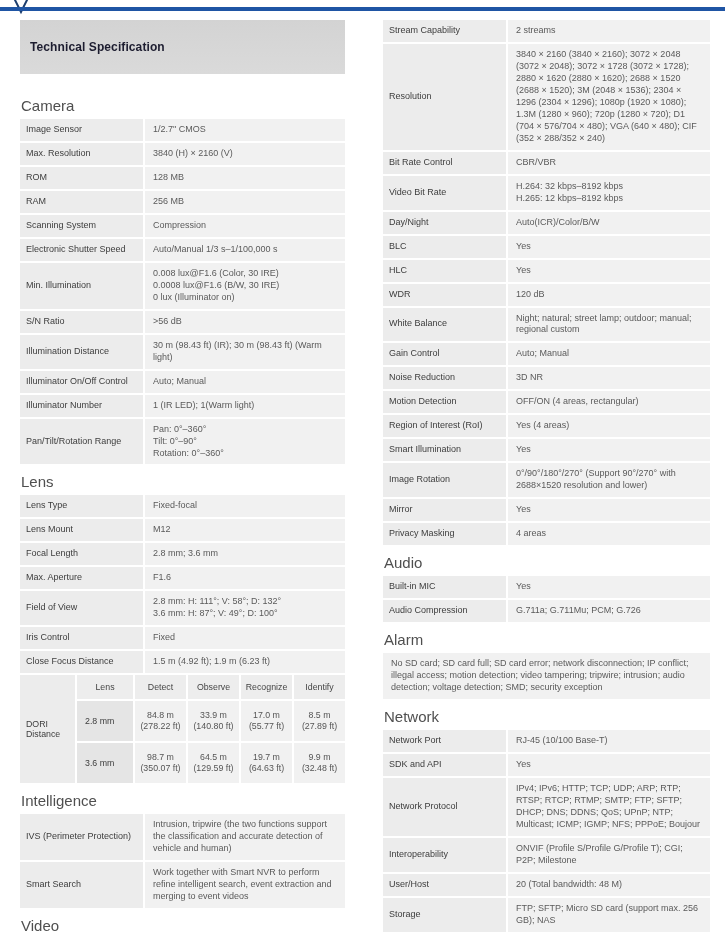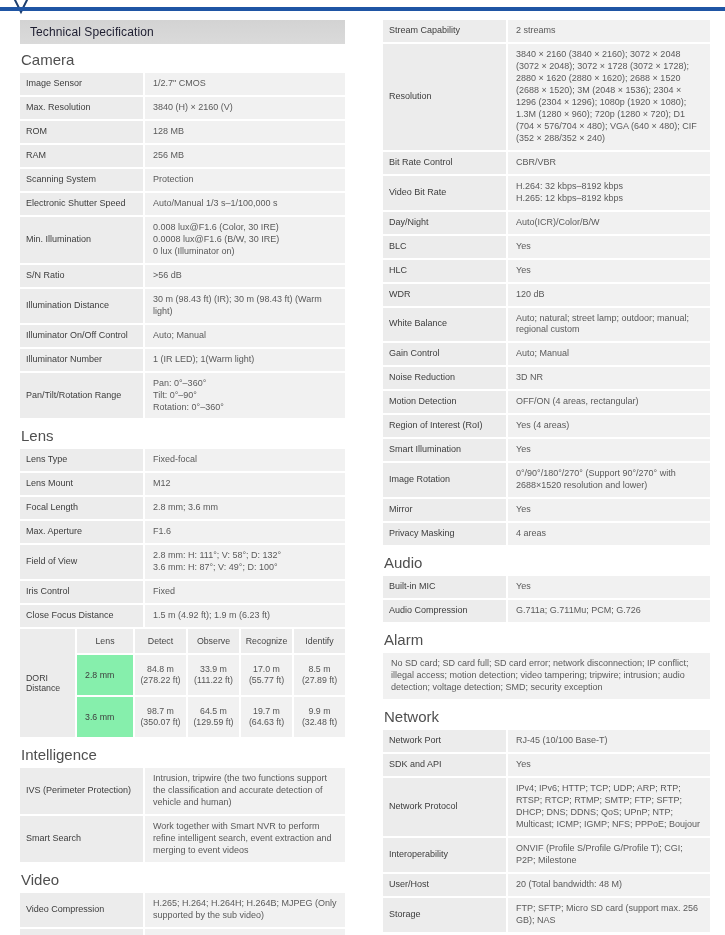--- a/index.html
+++ b/index.html
@@ -5,33 +5,33 @@
   html,body{margin:0;padding:0;background:#ffffff;}
   body{font-family:"Liberation Sans","DejaVu Sans",sans-serif;}
   .page{position:relative;width:725px;height:935px;background:#fff;overflow:hidden;}
   .top-rule{position:absolute;top:7px;left:0;width:100%;height:4px;background:var(--accent,#1f55a4);}
   .logo{position:absolute;top:0;left:12px;width:18px;height:15px;}
   .columns{position:absolute;top:20px;left:20px;display:flex;gap:38px;}
   .col{display:flex;flex-direction:column;}
   .col-left{width:325px;}
   .col-right{width:327px;}
   .title-bar{background:linear-gradient(to bottom,#d3d3d3,#dadada);color:#1d1d30;
-    font-weight:normal;font-size:12px;padding:5px 10px;margin-bottom:0;letter-spacing:.1px;}
+    font-weight:bold;font-size:12px;padding:20px 10px;margin-bottom:16px;letter-spacing:.1px;}
   .section-heading{color:#4f4f4f;font-size:15px;margin:7px 0 5px 1px;font-weight:400;}
   .spec-section:first-child .section-heading{margin-top:2px;}
   .spec-row{display:flex;gap:2px;margin-bottom:2px;}
   .cell{font-size:9px;line-height:1.33;}
   .cell.label{flex:0 0 113px;background:#ececec;color:#3d3d3d;padding:5px 4px 5px 6px;
     display:flex;align-items:center;}
   .cell.value{flex:1;background:#f1f1f1;color:#5a5a5a;padding:5px 8px;
     display:flex;flex-direction:column;justify-content:flex-start;}
   .line{min-height:11px;}
   
   .dori{display:grid;grid-template-columns:55px 56px 1fr 1fr 1fr 1fr;gap:2px;margin-bottom:2px;}
-  .dcell{background:#86efac;font-size:8.8px;color:#555;display:flex;flex-direction:column;
+  .dcell{background:#e5e5e5;font-size:8.8px;color:#555;display:flex;flex-direction:column;
     justify-content:center;align-items:center;text-align:center;padding:3px 2px;}
   .dlabel{grid-row:1 / span 3;grid-column:1;align-items:flex-start;text-align:left;
     padding-left:6px;color:#3d3d3d;background:#ececec;}
   .dhead{min-height:18px;color:#454545;background:#ededed;}
   .dlens{align-items:flex-start;padding-left:8px;color:#3d3d3d;min-height:34px;}
   .ddata{background:#f1f1f1;min-height:34px;}
 </style>
 </head>
 <body>
 
@@ -65,21 +65,21 @@
           </div>
           <div class="spec-row">
             <div class="cell label">RAM</div>
             <div class="cell value">
               <div class="line">256 MB</div>
             </div>
           </div>
           <div class="spec-row">
             <div class="cell label">Scanning System</div>
             <div class="cell value">
-              <div class="line">Protection</div>
+              <div class="line">Compression</div>
             </div>
           </div>
           <div class="spec-row">
             <div class="cell label">Electronic Shutter Speed</div>
             <div class="cell value">
               <div class="line">Auto/Manual 1/3 s–1/100,000 s</div>
             </div>
           </div>
           <div class="spec-row">
             <div class="cell label">Min. Illumination</div>
@@ -174,21 +174,21 @@
             <div class="dcell dhead">Observe</div>
             <div class="dcell dhead">Recognize</div>
             <div class="dcell dhead">Identify</div>
             <div class="dcell dlens">2.8 mm</div>
             <div class="dcell ddata">
               <div class="line">84.8 m</div>
               <div class="line">(278.22 ft)</div>
             </div>
             <div class="dcell ddata">
               <div class="line">33.9 m</div>
-              <div class="line">(111.22 ft)</div>
+              <div class="line">(140.80 ft)</div>
             </div>
             <div class="dcell ddata">
               <div class="line">17.0 m</div>
               <div class="line">(55.77 ft)</div>
             </div>
             <div class="dcell ddata">
               <div class="line">8.5 m</div>
               <div class="line">(27.89 ft)</div>
             </div>
             <div class="dcell dlens">3.6 mm</div>
@@ -288,21 +288,21 @@
           </div>
           <div class="spec-row">
             <div class="cell label">WDR</div>
             <div class="cell value">
               <div class="line">120 dB</div>
             </div>
           </div>
           <div class="spec-row">
             <div class="cell label">White Balance</div>
             <div class="cell value">
-              <div class="line">Auto; natural; street lamp; outdoor; manual; regional custom</div>
+              <div class="line">Night; natural; street lamp; outdoor; manual; regional custom</div>
             </div>
           </div>
           <div class="spec-row">
             <div class="cell label">Gain Control</div>
             <div class="cell value">
               <div class="line">Auto; Manual</div>
             </div>
           </div>
           <div class="spec-row">
             <div class="cell label">Noise Reduction</div>

